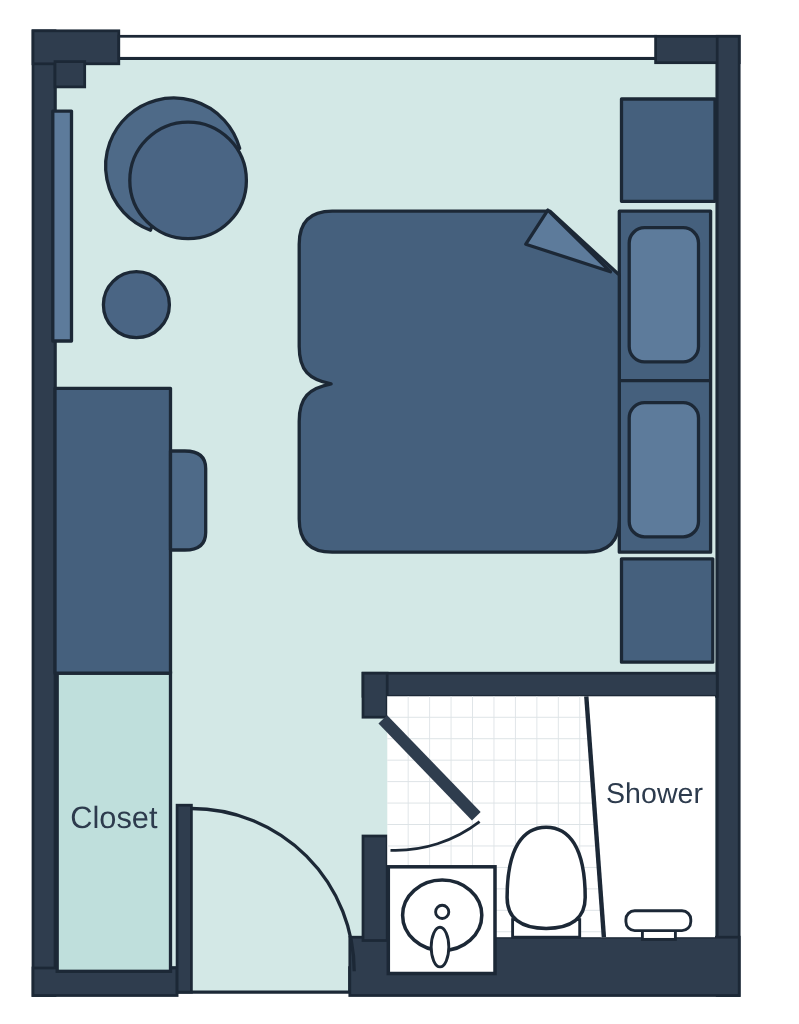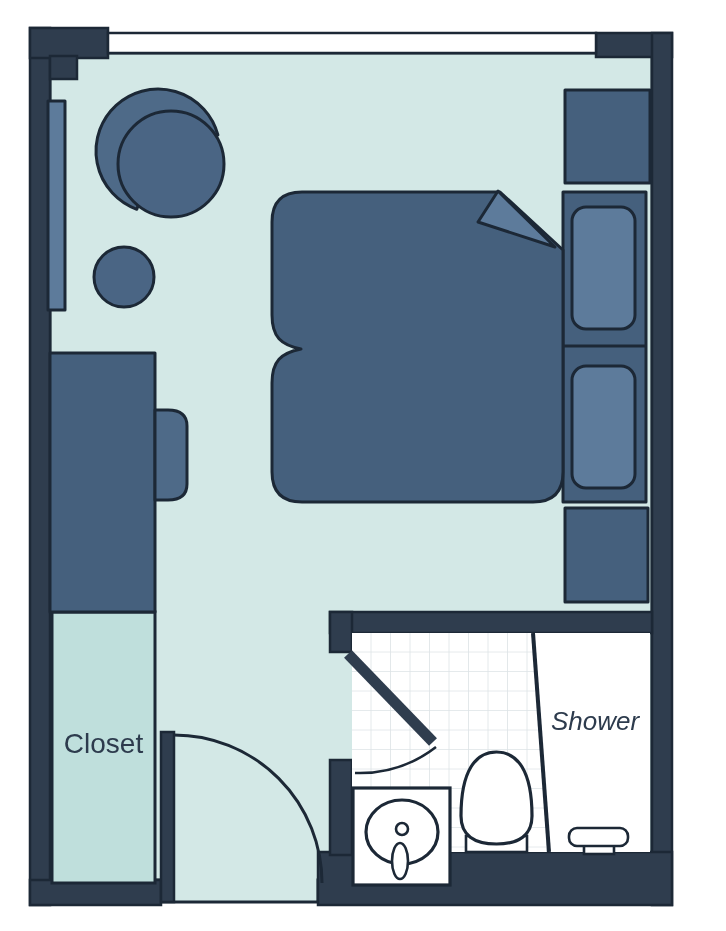--- a/index.html
+++ b/index.html
@@ -21,21 +21,21 @@
   .fixture-thin{fill:var(--bath-floor);     stroke:var(--outline); stroke-width:2.6;}
   .line        {stroke:var(--outline); stroke-width:3; fill:none;}
   .thin-line   {stroke:var(--outline); stroke-width:2.5; fill:none;}
   .divider     {stroke:var(--outline); stroke-width:4; fill:none;}
   .tile        {stroke:var(--tile-line); stroke-width:1.6; fill:none;}
   .door-leaf   {stroke:var(--wall); stroke-width:11; fill:none;}
 
   .plan-label{position:absolute;color:var(--label-text);text-align:center;
               font-family:"Liberation Sans", sans-serif;}
   .closet-label{left:52px;top:728px;width:103px;font-size:28px;}
-  .shower-label{left:540px;top:706px;width:110px;font-size:26px;font-style:italic;}
+  .shower-label{left:540px;top:706px;width:110px;font-size:26px;}
 </style>
 </head>
 <body>
 
 <div class="stage">
   <svg width="726" height="931" viewBox="0 0 726 931">
     <defs>
       <pattern id="tiles" x="352" y="633" width="19.5" height="19.5" patternUnits="userSpaceOnUse">
         <path class="tile" d="M19.5,0 V19.5 H0"></path>
       </pattern>

